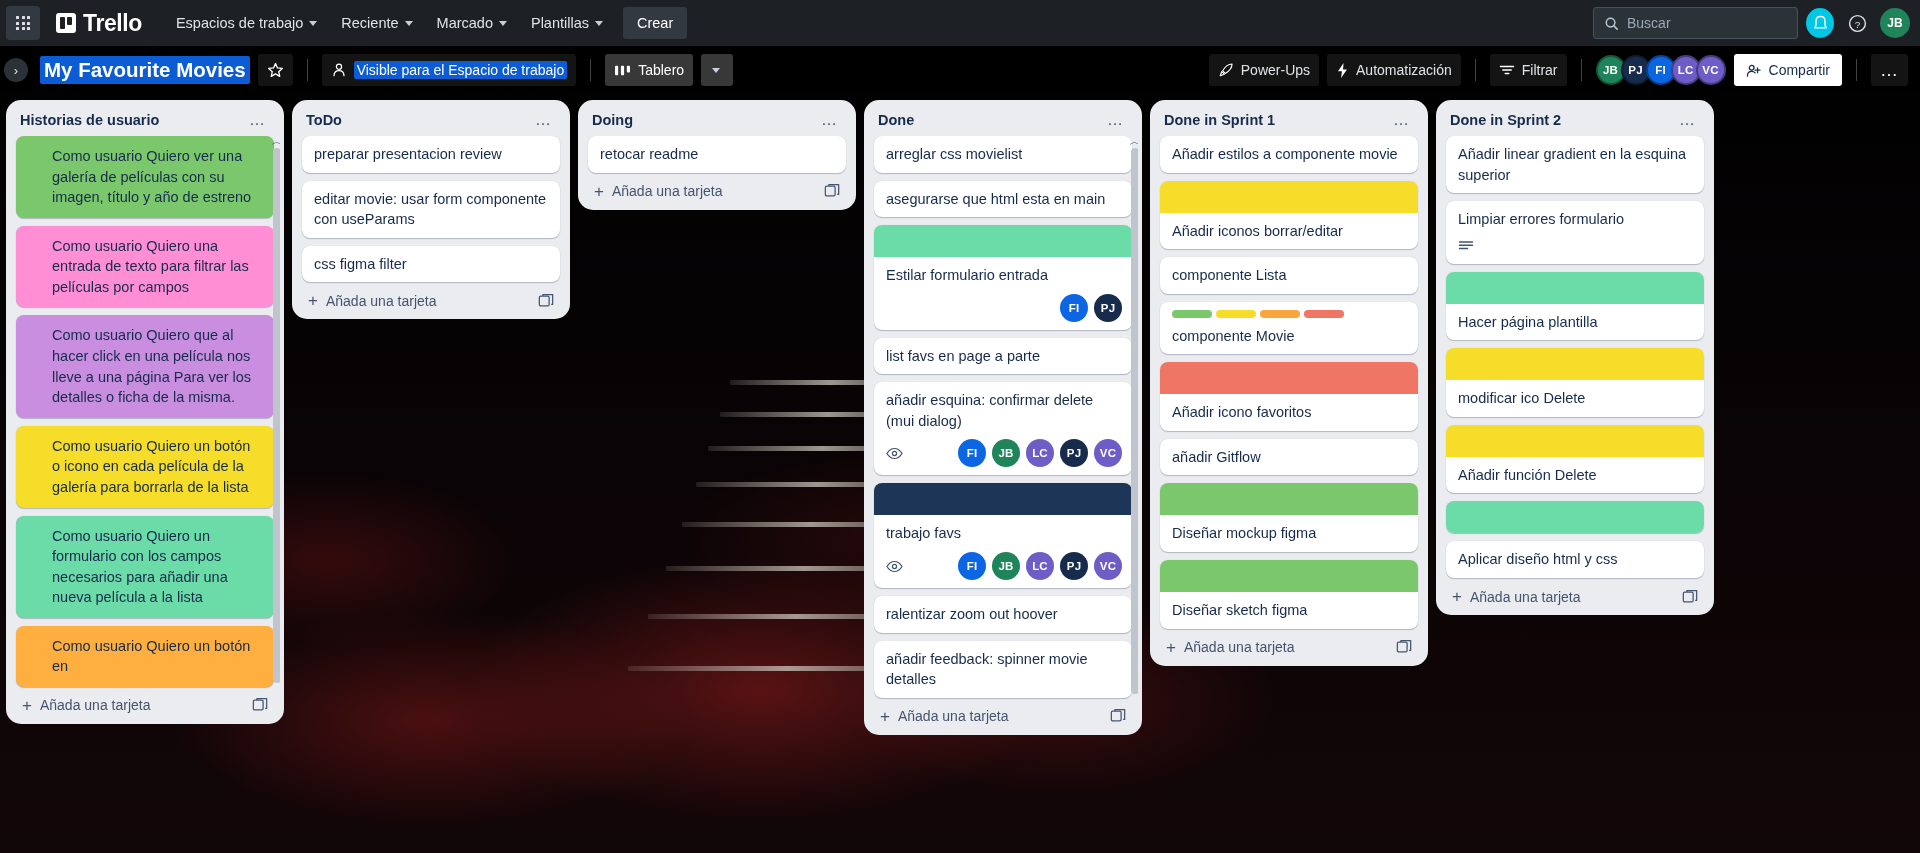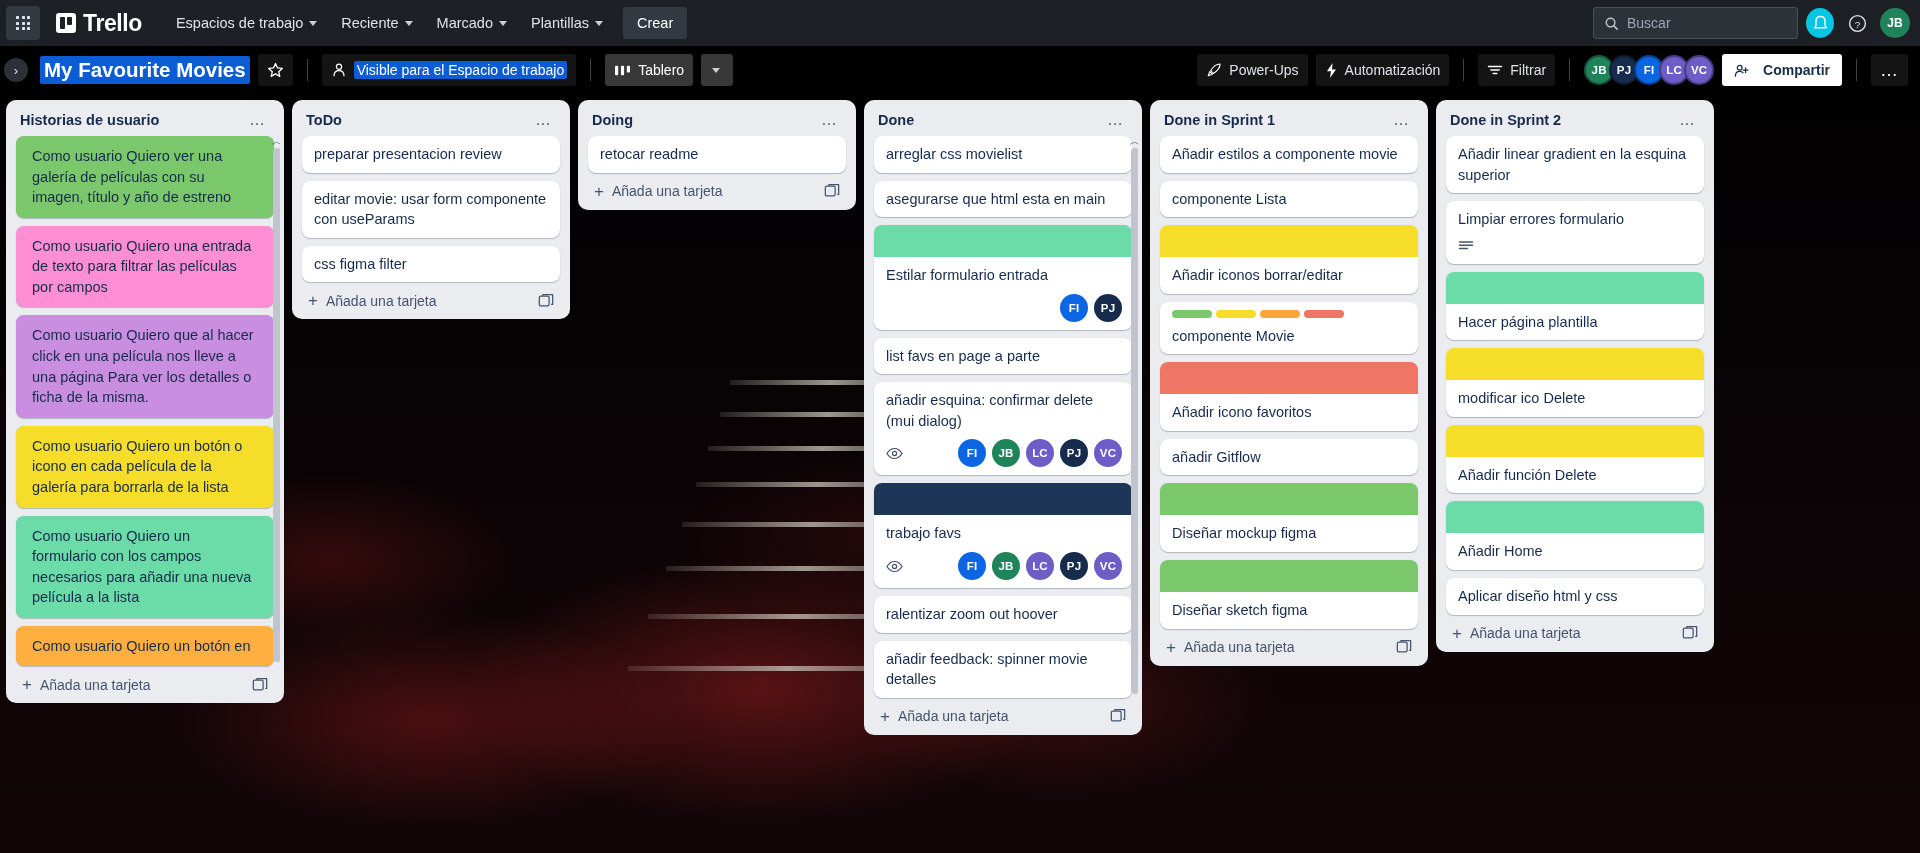--- a/index.html
+++ b/index.html
@@ -102,37 +102,37 @@
     height: 32px; min-width: 32px; padding: 0 9px; border-radius: 3px;
     display: flex; align-items: center; gap: 7px; color: #dfe3e8; font-size: 14px;
     cursor: pointer;
   }
   .bb-btn.ghost { background: rgba(255,255,255,.08); align-items: center; }
   .visibility-txt { background:#0b5cd5; color:#fff; padding: 1px 3px; border-radius: 2px; white-space: nowrap;}
   .bb-active { background: rgba(255,255,255,.22); color: #fff; }
   .bb-sep { width: 1px; height: 22px; background: rgba(255,255,255,.26); margin: 0 6px; }
   .share-btn {
     height: 32px; padding: 0 12px; background: #fff; color: #172b4d;
-    border-radius: 3px; display: flex; align-items: center; gap: 13px;
-    font-size: 14px; font-weight: 700; cursor: pointer;
+    border-radius: 3px; display: flex; align-items: center; gap: 7px;
+    font-size: 14px; font-weight: 400; cursor: pointer;
   }
   .member-stack { display: flex; align-items: center; }
   .member-stack .avatar { width: 30px; height: 30px; margin-left: -5px; border: 2px solid rgba(0,0,0,.35); }
   .member-stack .avatar:first-child { margin-left: 0; }
 
   
   .board {
     position: absolute; left: 0; top: 94px; right: 0; bottom: 0;
     display: flex; align-items: flex-start; gap: 8px;
     padding: 6px 0 0 6px;
     z-index: 20;
   }
   .list {
     width: 278px; flex: 0 0 278px;
-    background: #ebecf0; border-radius: 10px;
+    background: #ebecf0; border-radius: 15px;
     display: flex; flex-direction: column;
     max-height: 739px;
     padding: 6px 4px 4px 4px;
   }
   .list-header {
     display: flex; align-items: center; padding: 6px 8px 8px 10px;
   }
   .list-title { font-size: 14.5px; font-weight: 700; color: #172b4d; flex: 1; cursor: pointer; }
   .list-menu { color: #44546f; font-size: 16px; line-height: 8px; letter-spacing: 1px; padding: 2px 6px; border-radius: 3px; cursor: pointer; }
   .cards {
@@ -143,21 +143,21 @@
   .card {
     background: #fff; border-radius: 8px;
     box-shadow: 0 1px 1px rgba(9,30,66,.25), 0 0 1px rgba(9,30,66,.15);
     cursor: pointer; overflow: hidden;
   }
   .card-cover { height: 32px; width: 100%; }
   .card-title {
     font-size: 14.5px; line-height: 1.42; color: #172b4d;
     padding: 8px 12px 8px 12px;
   }
-  .card.colored .card-title { padding: 10px 16px; }
+  .card.colored .card-title { padding: 10px 16px; margin-left: 20px; }
   .card-labels { display: flex; gap: 4px; padding: 8px 12px 0 12px; }
   .label-pill { width: 40px; height: 8px; border-radius: 4px; }
   .card-badges {
     display: flex; align-items: center; gap: 6px;
     padding: 0 10px 8px 12px; min-height: 26px;
   }
   .card-badges .spacer { flex: 1; }
   .card-badges .avatar { width: 28px; height: 28px; }
   .badge-icon { color: #44546f; display: flex; align-items: center; }
   .list-footer {
@@ -505,25 +505,25 @@
   <div class="list">
     <div class="list-header">
       <div class="list-title">Done in Sprint 1</div>
       <div class="list-menu">…</div>
     </div>
     <div class="cards">
       <div class="card">
         <div class="card-title">Añadir estilos a componente movie</div>
       </div>
       <div class="card">
-        <div class="card-title">componente Lista</div>
-      </div>
-      <div class="card">
         <div class="card-cover" style="background:#f5dd29"></div>
         <div class="card-title">Añadir iconos borrar/editar</div>
+      </div>
+      <div class="card">
+        <div class="card-title">componente Lista</div>
       </div>
       <div class="card">
         <div class="card-labels">
           <span class="label-pill" style="background:#7bc86c"></span>
           <span class="label-pill" style="background:#f5dd29"></span>
           <span class="label-pill" style="background:#faa53d"></span>
           <span class="label-pill" style="background:#ef7564"></span>
         </div>
         <div class="card-title">componente Movie</div>
       </div>
@@ -582,21 +582,20 @@
       <div class="card">
         <div class="card-cover" style="background:#f5dd29"></div>
         <div class="card-title">modificar ico Delete</div>
       </div>
       <div class="card">
         <div class="card-cover" style="background:#f5dd29"></div>
         <div class="card-title">Añadir función Delete</div>
       </div>
       <div class="card">
         <div class="card-cover" style="background:#6bdba7"></div>
-        <div class="card-title">Añadir Home</div>
       </div>
       <div class="card">
         <div class="card-title">Aplicar diseño html y css</div>
       </div>
     </div>
     <div class="list-footer">
       <span class="plus">+</span>
       <span>Añada una tarjeta</span>
       <span class="ff-spacer"></span>
       <svg width="16" height="16" viewBox="0 0 18 18">

